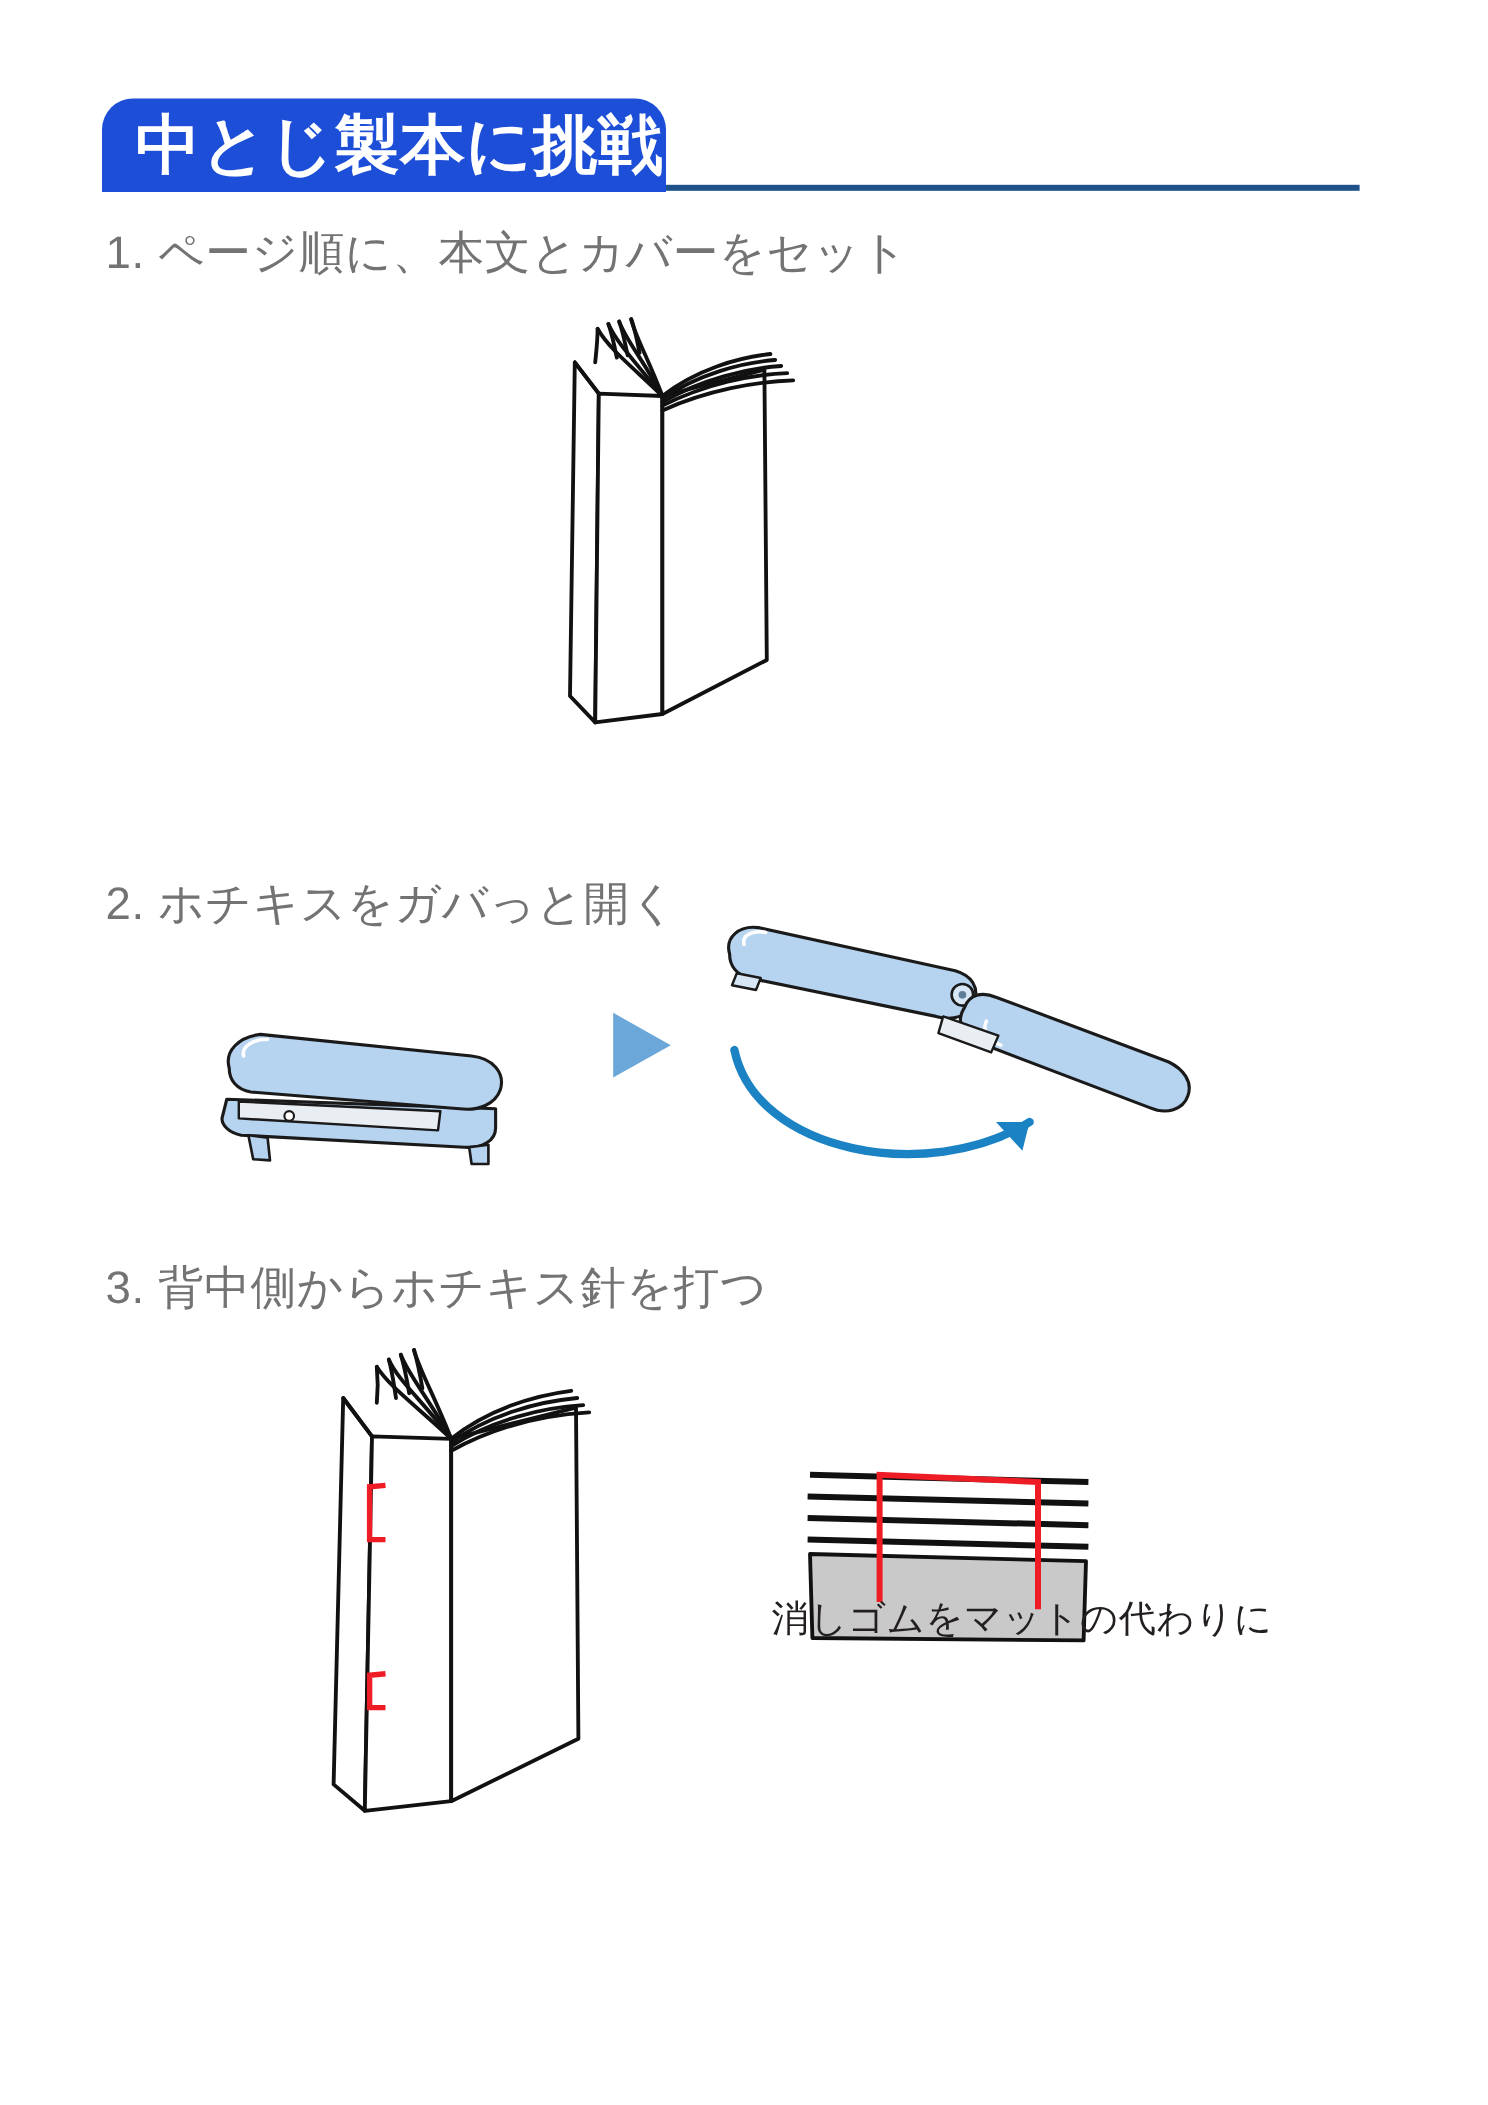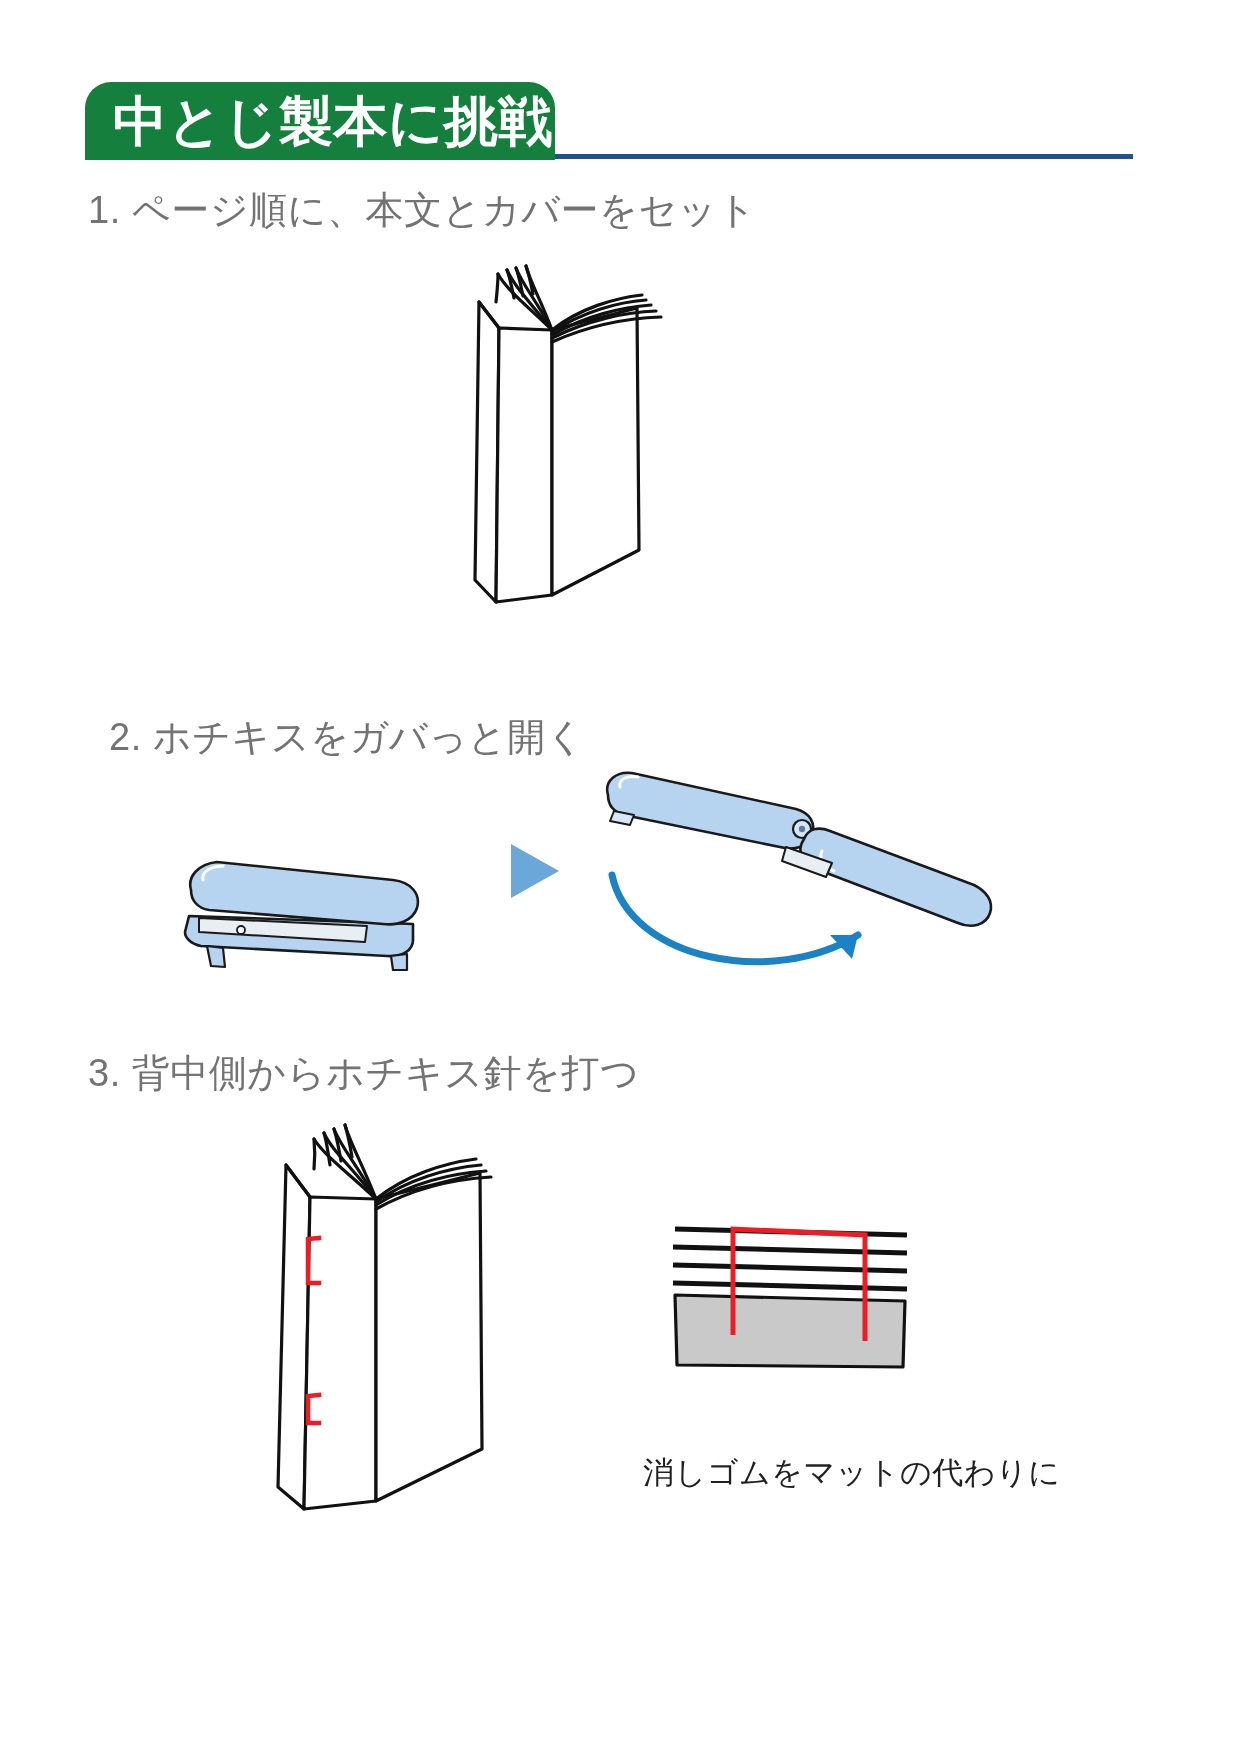--- a/index.html
+++ b/index.html
@@ -29,21 +29,21 @@
     top: 82px;
     width: 1048px;
     height: 84px;
   }
   .title-banner {
     position: absolute;
     left: 0;
     top: 0;
     width: 470px;
     height: 78px;
-    background: #15803d;
+    background: #1d4ed8;
     border-radius: 26px 26px 0 0;
     display: flex;
     align-items: center;
     padding-left: 28px;
   }
   .title-text {
     color: #ffffff;
     font-size: 54px;
     font-weight: 700;
     line-height: 1;
@@ -62,42 +62,42 @@
   
   .step-heading {
     position: absolute;
     font-size: 38px;
     font-weight: 500;
     color: #737373;
     white-space: nowrap;
     letter-spacing: 0.5px;
   }
   #step1-heading { left: 88px; top: 185px; }
-  #step2-heading { left: 88px; top: 712px; margin-left: 21px; }
+  #step2-heading { left: 88px; top: 728px; }
   #step3-heading { left: 88px; top: 1048px; }
 
   
   .illus { position: absolute; }
   .illus svg { display: block; overflow: visible; }
 
   #book1 { left: 430px; top: 250px; }
   #stapler-closed { left: 155px; top: 820px; }
   #arrow-triangle { left: 505px; top: 840px; }
   #stapler-open { left: 590px; top: 755px; }
   #book2 { left: 240px; top: 1105px; }
   #eraser-diagram { left: 655px; top: 1215px; }
 
   .caption {
     position: absolute;
     font-size: 31px;
     color: #231f20;
     white-space: nowrap;
     letter-spacing: 0.5px;
   }
-  #eraser-caption { left: 643px; top: 1452px; }
+  #eraser-caption { left: 643px; top: 1328px; }
 </style>
 </head>
 <body>
 
 <div class="page">
 
   <div class="title-block">
     <div class="title-banner">
       <span class="title-text">中とじ製本に挑戦</span>
     </div>

